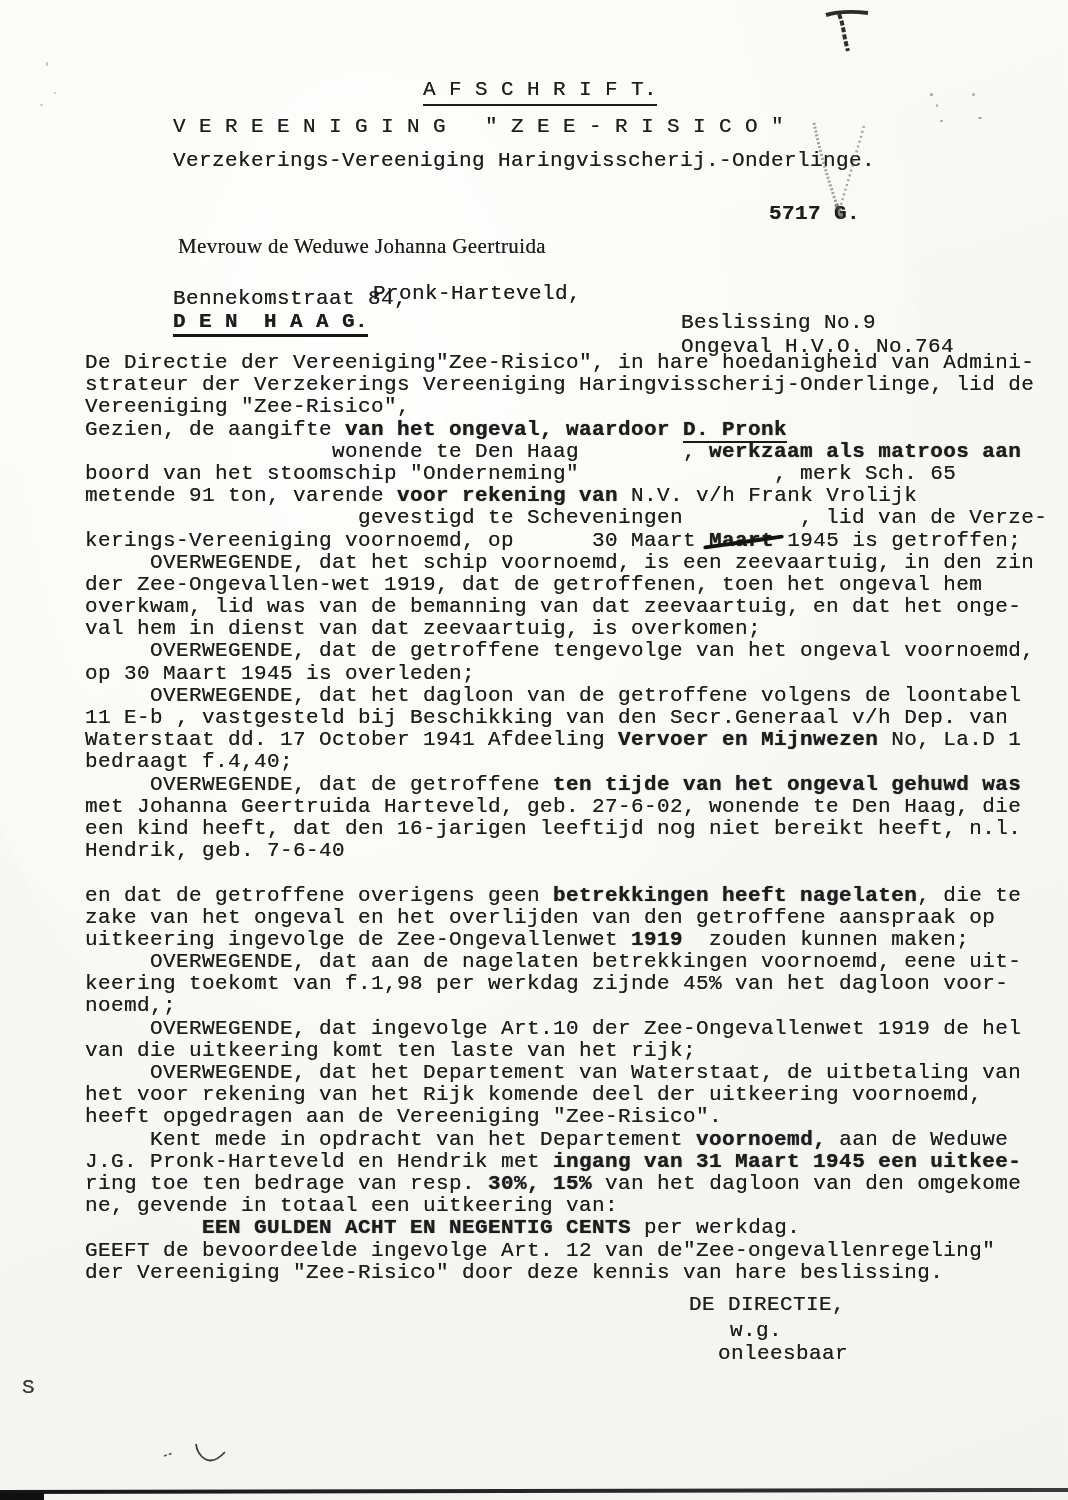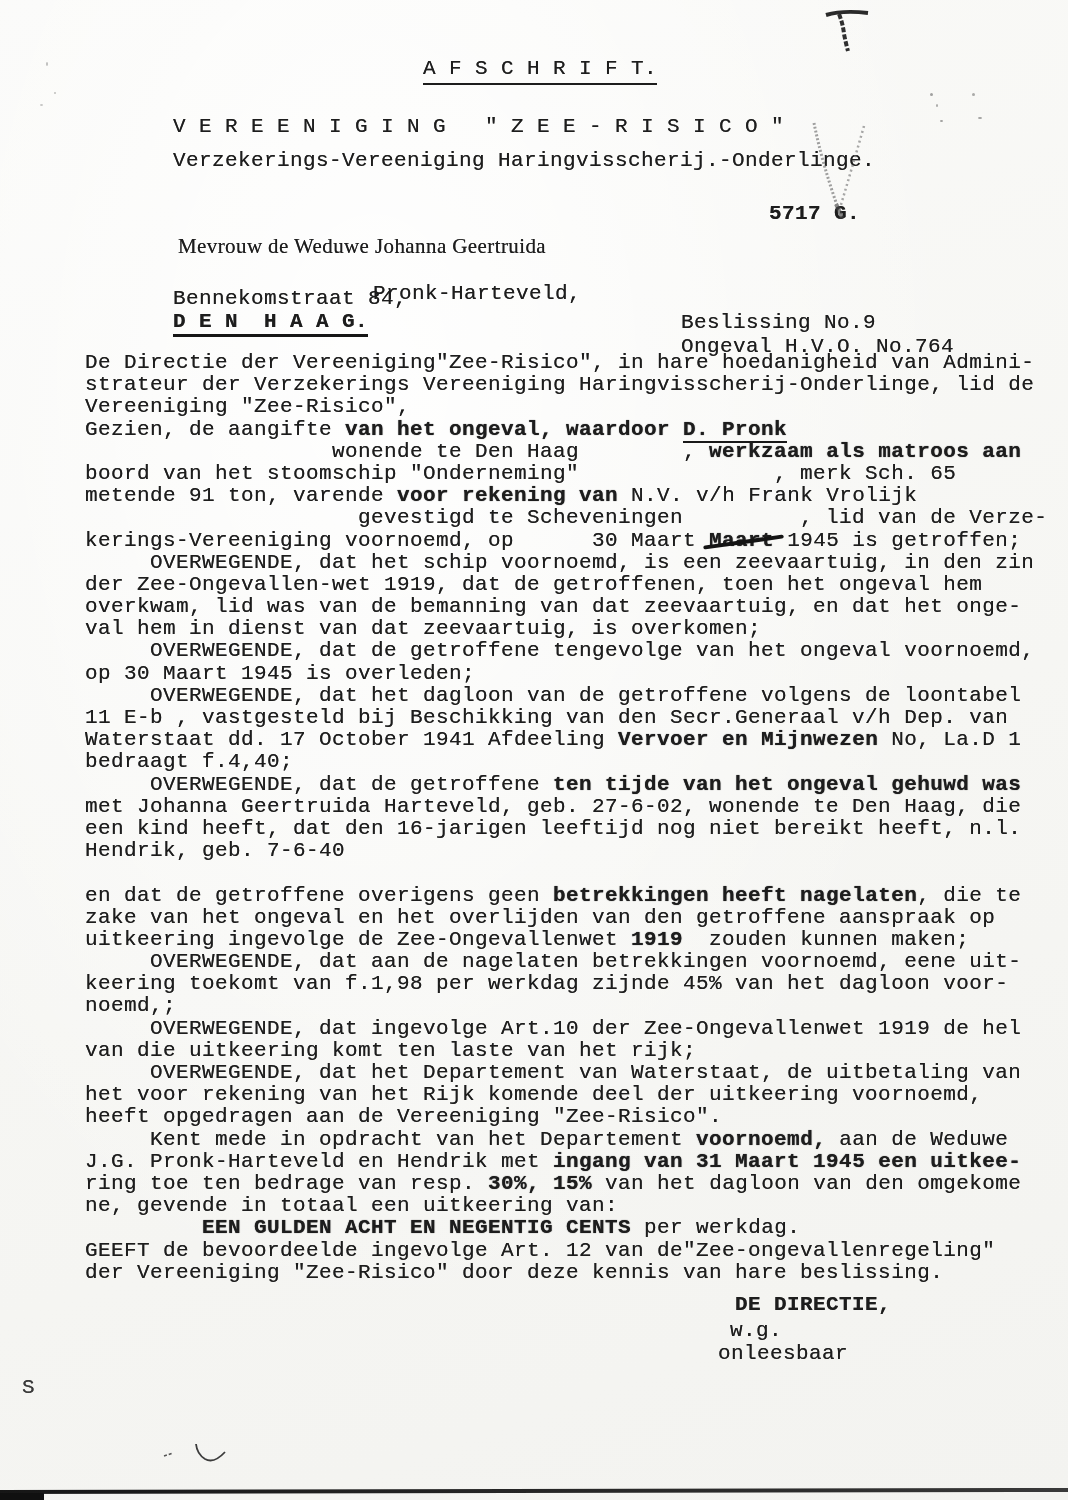--- a/index.html
+++ b/index.html
@@ -40,36 +40,36 @@
     background:linear-gradient(90deg,#161616 0%,#232323 40%,#2d2d2d 75%,#3a3a3a 100%);
     transform:rotate(-0.12deg);
   }
   .scan-corner{position:absolute;left:0;top:1493px;width:44px;height:7px;background:#101010;}
 </style>
 </head>
 <body>
 
 <div class="page">
 
-  <div class="t u-title" style="left:423px;top:58px;text-align:center;">A F S C H R I F T.</div>
+  <div class="t u-title" style="left:423px;top:79px;text-align:center;">A F S C H R I F T.</div>
   <div class="t" style="left:173px;top:150px;">Verzekerings-Vereeniging Haringvisscherij.-Onderlinge.</div>
   <div class="t" style="left:173px;top:116px;">V E R E E N I G I N G   " Z E E - R I S I C O "</div>
   <div class="t" style="left:769px;top:203px;font-weight:bold;">5717 G.</div>
 
   <div class="t" style="left:178px;top:235px;font-family:Liberation Serif, serif;">Mevrouw de Weduwe Johanna Geertruida</div>
   <div class="t" style="left:373px;top:271px;margin-top:12px;">Pronk-Harteveld,</div>
   <div class="t" style="left:173px;top:288px;">Bennekomstraat 84,</div>
   <div class="t u-city" style="left:173px;top:311px;">D E N  H A A G.</div>
 
   <div class="t" style="left:681px;top:288px;margin-top:48px;">Ongeval H.V.O. No.764</div>
   <div class="t" style="left:681px;top:312px;">Beslissing No.9</div>
 
   <div class="t" id="body-lines" style="left:85px;top:352px;"><div class="bl"><span>De Directie der Vereeniging"Zee-Risico", in hare hoedanigheid van Admini-</span></div><div class="bl"><span>strateur der Verzekerings Vereeniging Haringvisscherij-Onderlinge, lid de</span></div><div class="bl"><span>Vereeniging "Zee-Risico",</span></div><div class="bl"><span>Gezien, de aangifte </span><span class="st-b">van het ongeval, waardoor </span><span class="st-b st-u">D. Pronk</span></div><div class="bl"><span>                   wonende te Den Haag        , </span><span class="st-b">werkzaam als matroos aan</span></div><div class="bl"><span>boord van het stoomschip "Onderneming"               , merk Sch. 65</span></div><div class="bl"><span>metende 91 ton, varende </span><span class="st-b">voor rekening van</span><span> N.V. v/h Frank Vrolijk</span></div><div class="bl"><span>                     gevestigd te Scheveningen         , lid van de Verze-</span></div><div class="bl"><span>kerings-Vereeniging voornoemd, op      30 Maart </span><span class="st-b st-s">Maart</span><span> 1945 is getroffen;</span></div><div class="bl"><span>     OVERWEGENDE, dat het schip voornoemd, is een zeevaartuig, in den zin</span></div><div class="bl"><span>der Zee-Ongevallen-wet 1919, dat de getroffenen, toen het ongeval hem</span></div><div class="bl"><span>overkwam, lid was van de bemanning van dat zeevaartuig, en dat het onge-</span></div><div class="bl"><span>val hem in dienst van dat zeevaartuig, is overkomen;</span></div><div class="bl"><span>     OVERWEGENDE, dat de getroffene tengevolge van het ongeval voornoemd,</span></div><div class="bl"><span>op 30 Maart 1945 is overleden;</span></div><div class="bl"><span>     OVERWEGENDE, dat het dagloon van de getroffene volgens de loontabel</span></div><div class="bl"><span>11 E-b , vastgesteld bij Beschikking van den Secr.Generaal v/h Dep. van</span></div><div class="bl"><span>Waterstaat dd. 17 October 1941 Afdeeling </span><span class="st-b">Vervoer en Mijnwezen</span><span> No, La.D 1</span></div><div class="bl"><span>bedraagt f.4,40;</span></div><div class="bl"><span>     OVERWEGENDE, dat de getroffene </span><span class="st-b">ten tijde van het ongeval gehuwd was</span></div><div class="bl"><span>met Johanna Geertruida Harteveld, geb. 27-6-02, wonende te Den Haag, die</span></div><div class="bl"><span>een kind heeft, dat den 16-jarigen leeftijd nog niet bereikt heeft, n.l.</span></div><div class="bl"><span>Hendrik, geb. 7-6-40</span></div><div class="bl">&nbsp;</div><div class="bl"><span>en dat de getroffene overigens geen </span><span class="st-b">betrekkingen heeft nagelaten</span><span>, die te</span></div><div class="bl"><span>zake van het ongeval en het overlijden van den getroffene aanspraak op</span></div><div class="bl"><span>uitkeering ingevolge de Zee-Ongevallenwet </span><span class="st-b">1919</span><span>  zouden kunnen maken;</span></div><div class="bl"><span>     OVERWEGENDE, dat aan de nagelaten betrekkingen voornoemd, eene uit-</span></div><div class="bl"><span>keering toekomt van f.1,98 per werkdag zijnde 45% van het dagloon voor-</span></div><div class="bl"><span>noemd,;</span></div><div class="bl"><span>     OVERWEGENDE, dat ingevolge Art.10 der Zee-Ongevallenwet 1919 de hel</span></div><div class="bl"><span>van die uitkeering komt ten laste van het rijk;</span></div><div class="bl"><span>     OVERWEGENDE, dat het Departement van Waterstaat, de uitbetaling van</span></div><div class="bl"><span>het voor rekening van het Rijk komende deel der uitkeering voornoemd,</span></div><div class="bl"><span>heeft opgedragen aan de Vereeniging "Zee-Risico".</span></div><div class="bl"><span>     Kent mede in opdracht van het Departement </span><span class="st-b">voornoemd,</span><span> aan de Weduwe</span></div><div class="bl"><span>J.G. Pronk-Harteveld en Hendrik met </span><span class="st-b">ingang van 31 Maart 1945 een uitkee-</span></div><div class="bl"><span>ring toe ten bedrage van resp. </span><span class="st-b">30%, 15%</span><span> van het dagloon van den omgekome</span></div><div class="bl"><span>ne, gevende in totaal een uitkeering van:</span></div><div class="bl"><span>         </span><span class="st-b">EEN GULDEN ACHT EN NEGENTIG CENTS</span><span> per werkdag.</span></div><div class="bl"><span>GEEFT de bevoordeelde ingevolge Art. 12 van de"Zee-ongevallenregeling"</span></div><div class="bl"><span>der Vereeniging "Zee-Risico" door deze kennis van hare beslissing.</span></div></div>
 
-  <div class="t" style="left:735px;top:1294px;font-weight:bold;">DE DIRECTIE,</div>
+  <div class="t" style="left:689px;top:1294px;">DE DIRECTIE,</div>
   <div class="t" style="left:730px;top:1320px;">w.g.</div>
   <div class="t" style="left:718px;top:1343px;">onleesbaar</div>
 
   <div class="t" style="left:22px;top:1377px;color:#3a3a3a;">S</div>
 
   <svg class="mark" style="left:823px;top:5px;" width="50" height="55" viewBox="0 0 50 55">
     <path d="M3 10 Q20 5 45 8" stroke="#2a2a2a" stroke-width="4" fill="none"></path>
     <path d="M16 9 q4 10 5 20 q2 10 4 17" stroke="#2f2f2f" stroke-width="4" fill="none" stroke-dasharray="5 2"></path>
   </svg>
 

